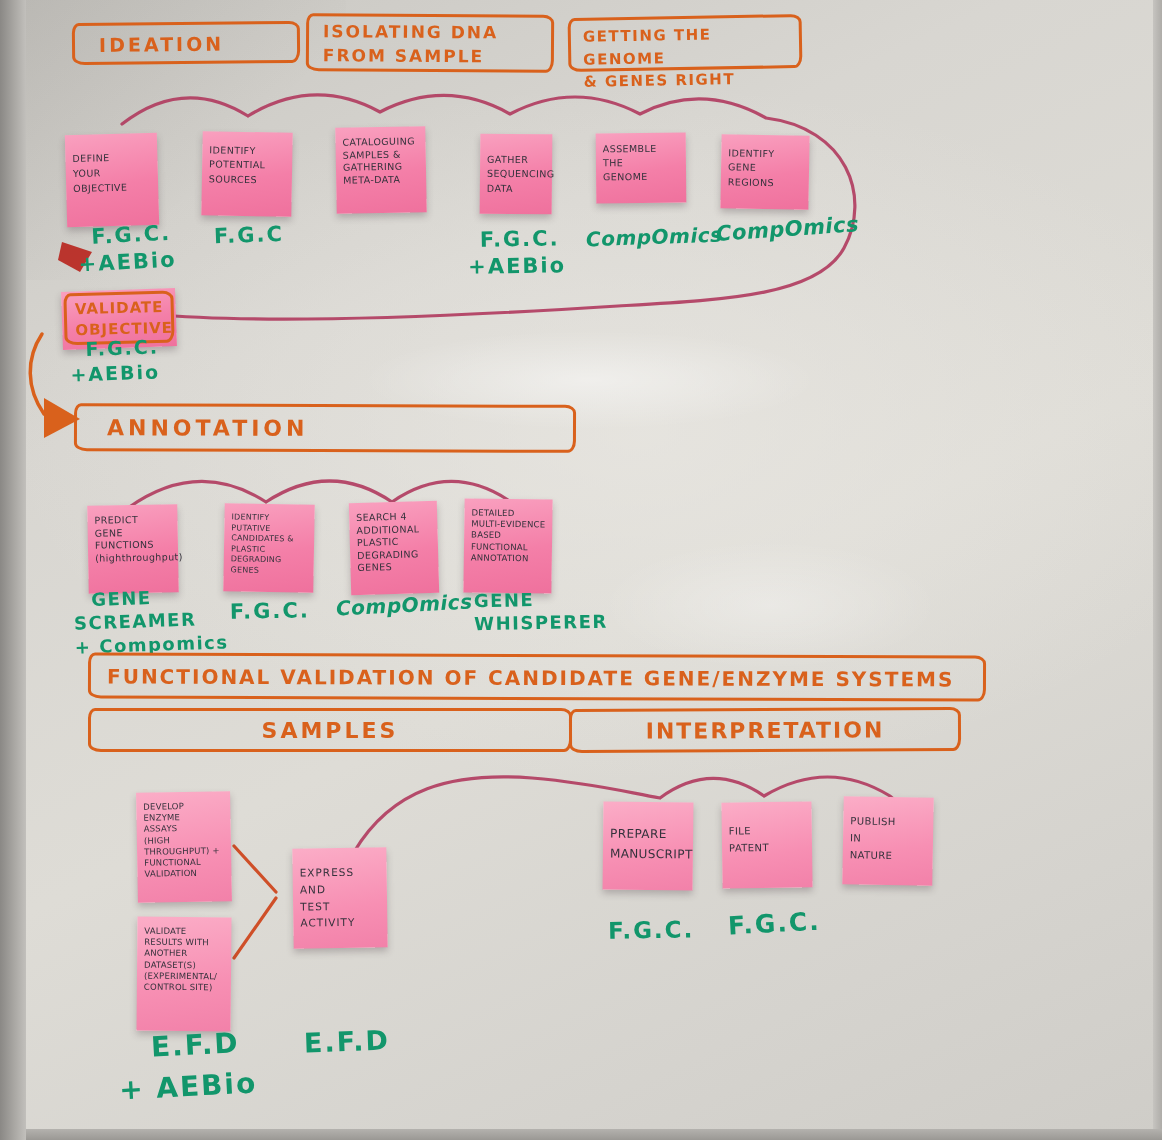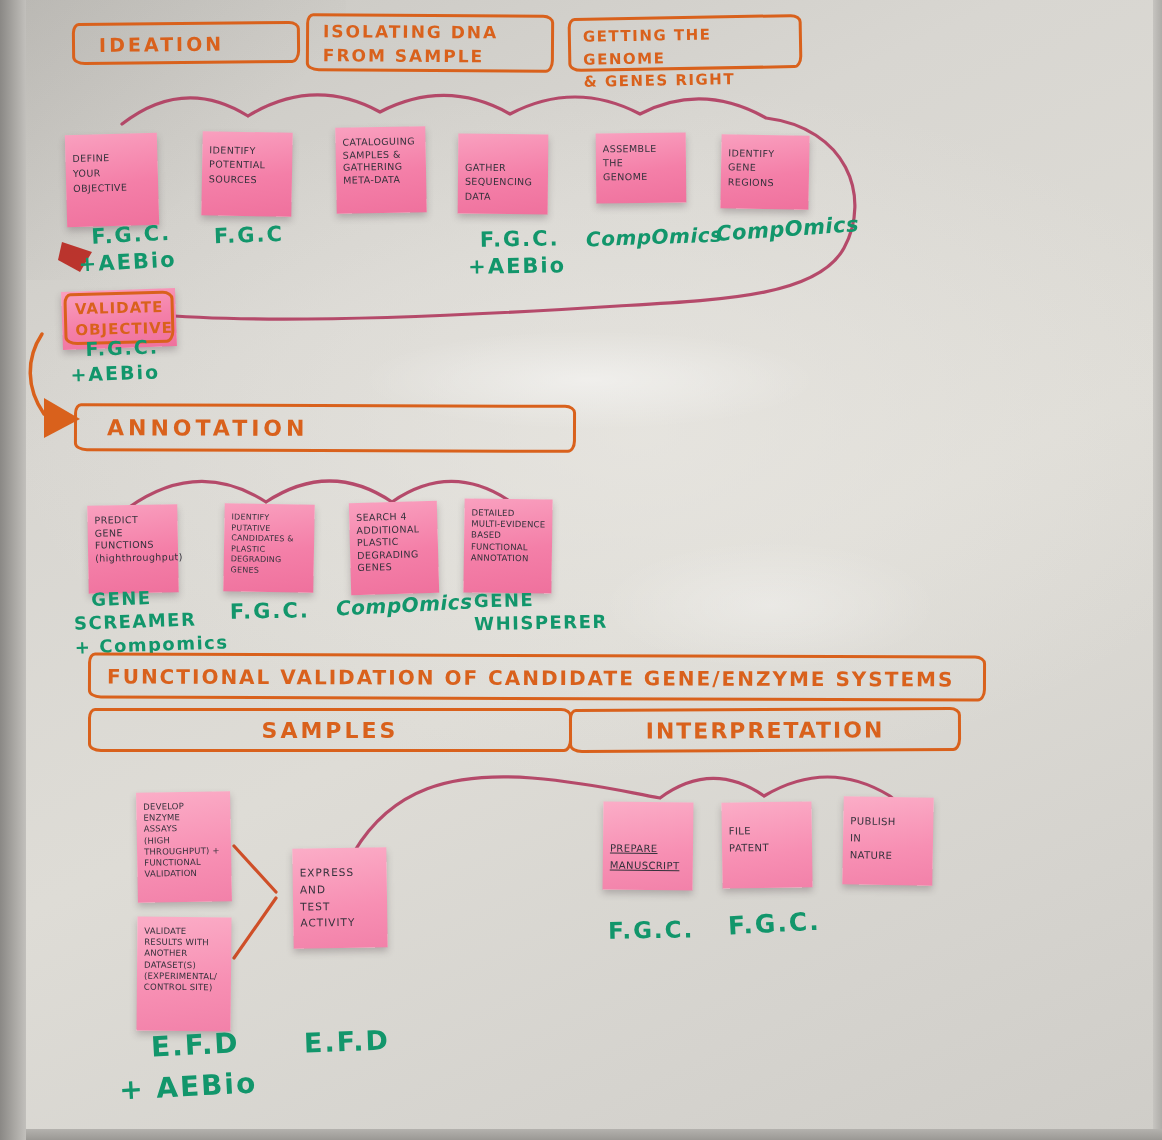--- a/index.html
+++ b/index.html
@@ -55,22 +55,22 @@
     background:linear-gradient(172deg,#f9a0bf,#f47fa8 55%,#ef719d);
     box-shadow:0 4px 7px rgba(70,55,60,.28);
   }
   .note.light { background:linear-gradient(172deg,#fbadc7,#f78fb3 60%,#f281a9); }
 
   .n-i0 { left:66px;  top:134px; width:92px; height:92px; transform:rotate(-1.5deg);
           padding-top:16px; line-height:1.6; }
   .n-i1 { left:202px; top:132px; width:90px; height:84px; transform:rotate(1deg);
           padding-top:12px; line-height:1.5; }
   .n-i2 { left:336px; top:127px; width:90px; height:86px; transform:rotate(-1deg); }
-  .n-i3 { left:458px; top:134px; width:90px; height:80px; transform:rotate(0.5deg);
-          padding-top:27px; line-height:1.5; }
+  .n-i3 { left:480px; top:134px; width:72px; height:80px; transform:rotate(0.5deg);
+          padding-top:19px; line-height:1.5; }
   .n-i4 { left:596px; top:133px; width:90px; height:70px; transform:rotate(-0.5deg);
           line-height:1.45; }
   .n-i5 { left:721px; top:135px; width:88px; height:74px; transform:rotate(1deg);
           padding-top:12px; line-height:1.5; }
   .validate-backing { left:62px; top:290px; width:114px; height:58px; transform:rotate(-2deg); }
 
   .n-a0 { left:88px;  top:505px; width:90px; height:88px; transform:rotate(-1deg); }
   .n-a1 { left:224px; top:504px; width:90px; height:88px; transform:rotate(1deg);
           font-size:8px; letter-spacing:.2px; }
   .n-a2 { left:350px; top:502px; width:88px; height:92px; transform:rotate(-1.5deg); }
@@ -78,21 +78,21 @@
           font-size:8.5px; letter-spacing:.2px; }
 
   .n-b0 { left:137px; top:792px; width:94px; height:110px; transform:rotate(-1deg);
           font-size:8.5px; letter-spacing:.2px; }
   .n-b1 { left:137px; top:917px; width:94px; height:114px; transform:rotate(0.5deg);
           font-size:8.5px; letter-spacing:.2px; }
   .n-b2 { left:293px; top:848px; width:94px; height:100px; transform:rotate(-0.8deg);
           padding-top:16px; font-size:10.5px; letter-spacing:1px; line-height:1.6; }
 
   .n-c0 { left:603px; top:802px; width:90px; height:88px; transform:rotate(0.6deg);
-          padding-top:38px; font-size:10px; line-height:1.7;text-decoration:underline; }
+          padding-top:22px; font-size:12px; line-height:1.7; }
   .n-c1 { left:722px; top:802px; width:90px; height:86px; transform:rotate(-0.8deg);
           padding-top:20px; font-size:10px; line-height:1.7; }
   .n-c2 { left:843px; top:797px; width:90px; height:88px; transform:rotate(1deg);
           padding-top:16px; font-size:10px; line-height:1.7; }
 
   .owner {
     position:absolute; font-weight:bold; color:#12966b; white-space:pre-line;
     line-height:1.3;
   }
   .cursive { font-style:italic; }

